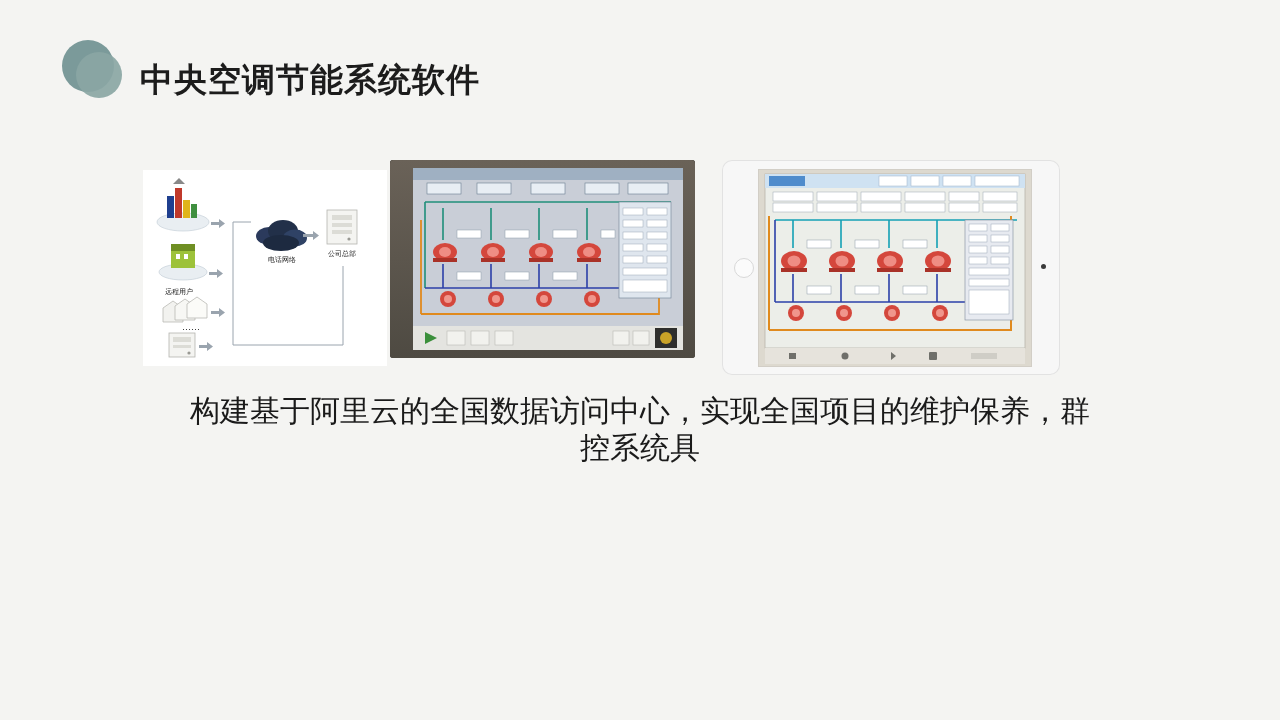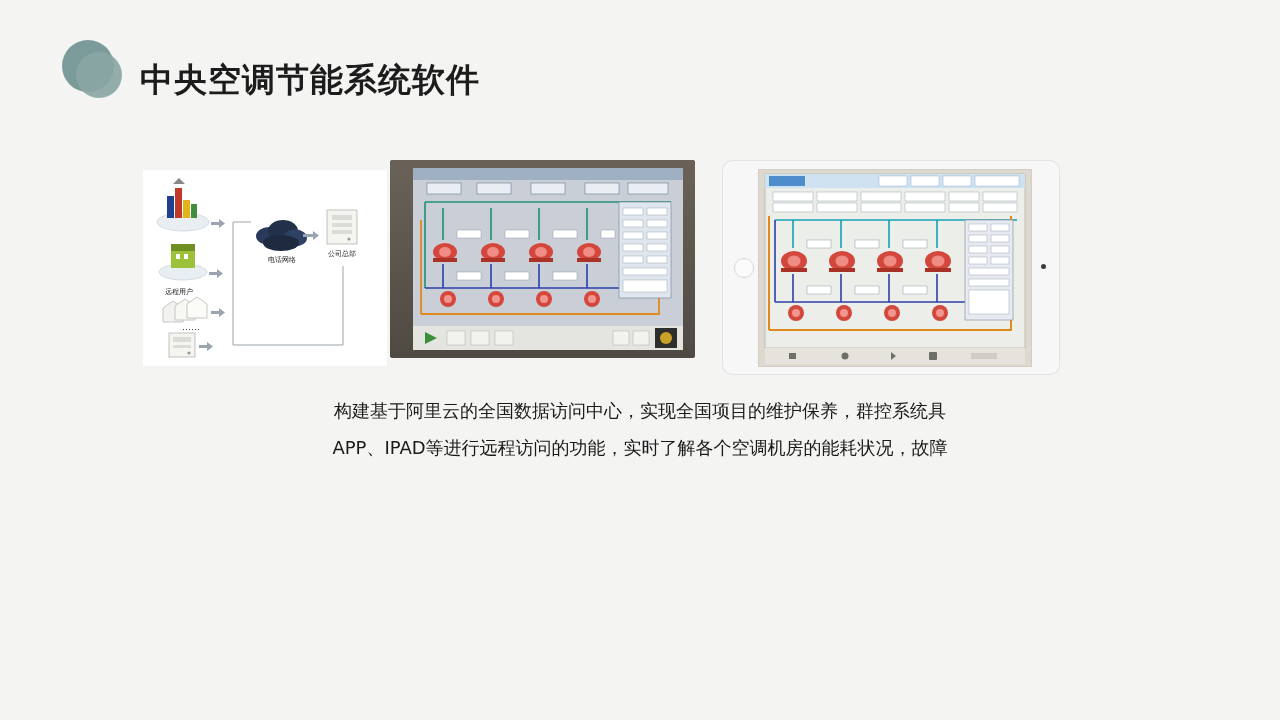--- a/index.html
+++ b/index.html
@@ -160,21 +160,21 @@
   }
 
   
   .caption {
     position: absolute;
     left: 190px;
     top: 392px;
     width: 900px;
     text-align: center;
     font-family: "DejaVu Sans", "Liberation Sans", sans-serif;
-    font-size: 18px;
+    font-size: 30px;
     line-height: 37px;
     color: #1a1a1a;
   }
   .caption p { margin: 0; }
 </style>
 </head>
 <body>
 
 <div class="header">
   <div class="logo-mark">
@@ -502,14 +502,13 @@
           <rect x="170" y="182" width="8" height="8" rx="1"></rect>
           <rect x="212" y="183" width="26" height="6" fill="#cfcdc6"></rect>
         </g>
       </svg>
     </div>
   </div>
 </div>
 
 <div class="caption">
   <p>构建基于阿里云的全国数据访问中心，实现全国项目的维护保养，群控系统具</p>
-  <p>APP、IPAD等进行远程访问的功能，实时了解各个空调机房的能耗状况，故障</p>
 </div>
 
 </body></html>

